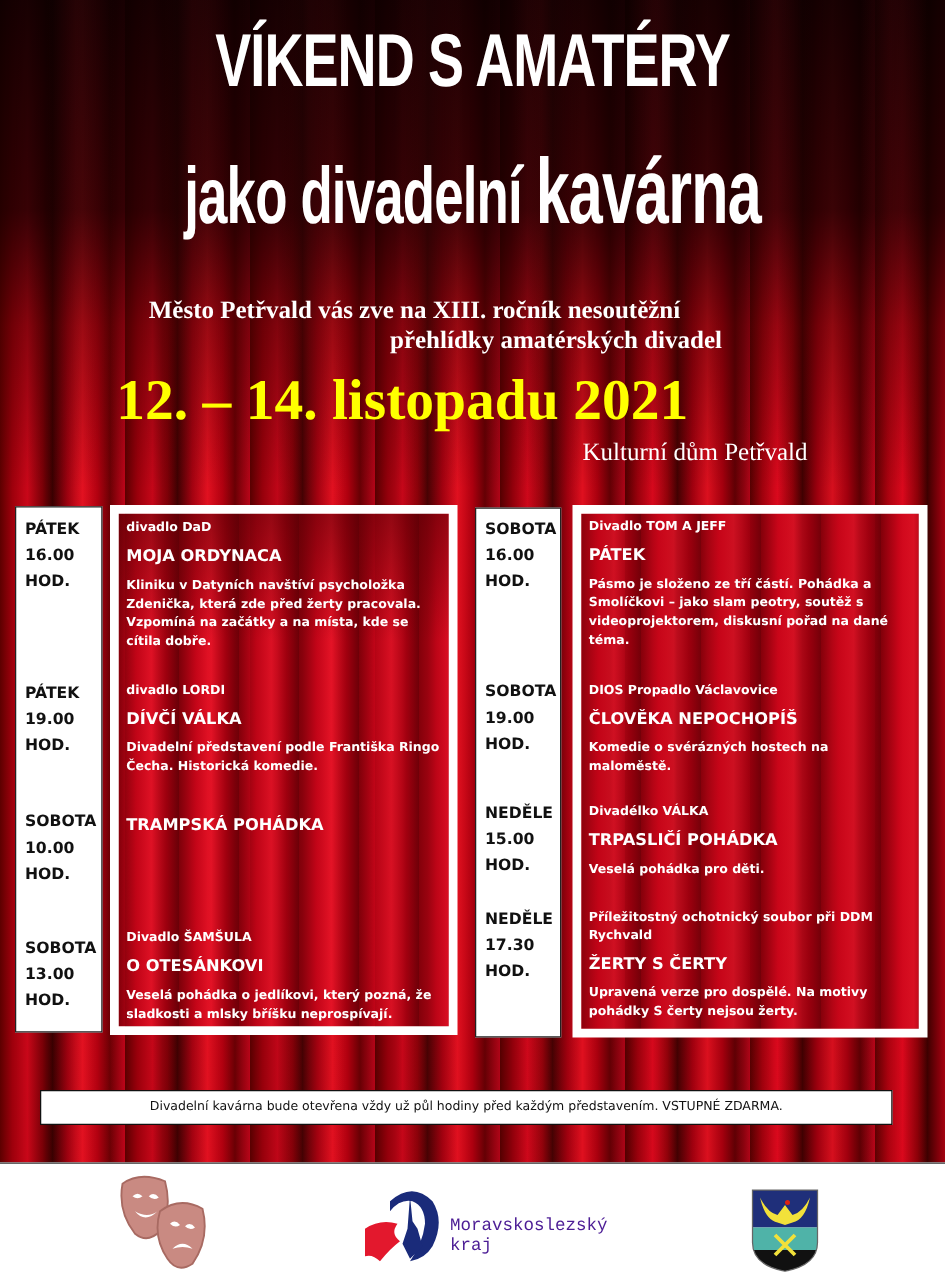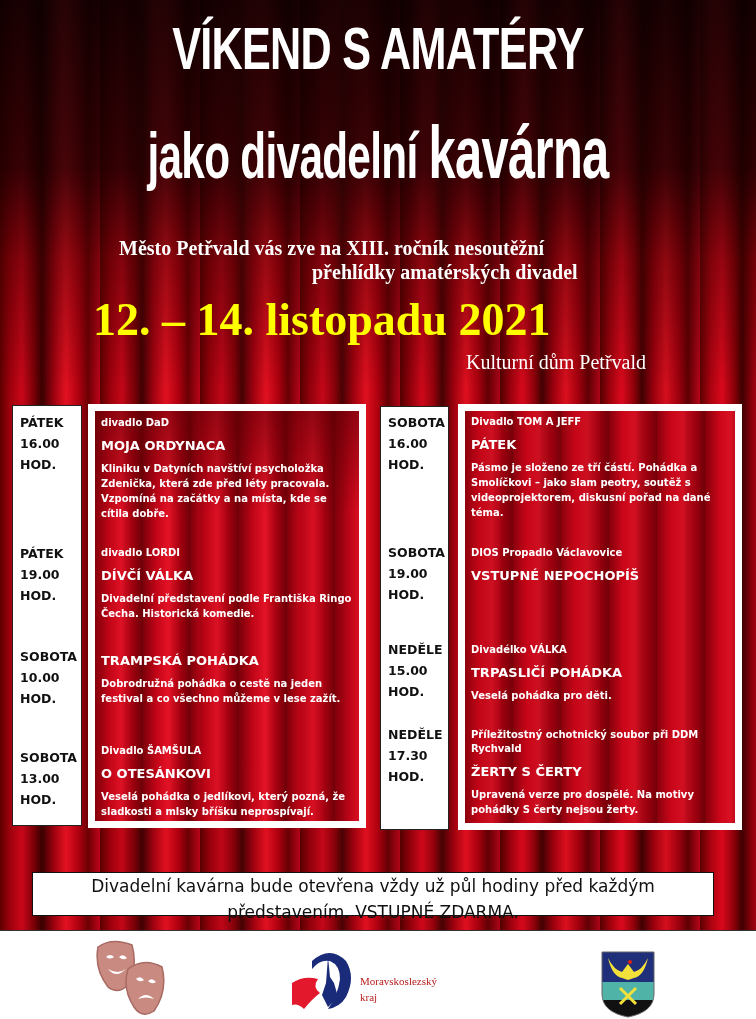--- a/index.html
+++ b/index.html
@@ -69,30 +69,30 @@
           rgba(130,0,10,0.9) 0px, rgba(200,5,25,0.85) 14px, rgba(230,20,40,0.8) 26px,
           rgba(160,0,15,0.9) 38px, rgba(110,0,8,0.92) 48px); }
     .prog-box.right { left: 458px; top: 404px; width: 284px; height: 426px; }
 
     .entry { position: absolute; left: 6px; right: 6px; }
     .entry .company { font-size: 10px; font-weight: bold; line-height: 14px; }
     .entry .play { font-size: 13px; font-weight: bold; line-height: 18px; margin-top: 7px; }
     .entry .desc { font-size: 10px; font-weight: bold; line-height: 15px; margin-top: 6px; }
 
     .notice {
-      position: absolute; z-index: 2; left: 32px; top: 872px; width: 682px; height: 44px;
+      position: absolute; z-index: 2; left: 32px; top: 872px; width: 682px; height: 28px;
       background: #fff; border: 1px solid #111; text-align: center;
-      font-family: "DejaVu Sans", sans-serif; font-size: 17px; color: #111; line-height: 26px;
+      font-family: "DejaVu Sans", sans-serif; font-size: 10px; color: #111; line-height: 26px;
       transform-origin: center;
     }
 
     .footer { position: absolute; left: 0; top: 930px; width: 756px; height: 89px; background: #fff; border-top: 1px solid #333; }
     .logo-masks { position: absolute; left: 92px; top: 8px; width: 90px; height: 80px; }
     .logo-msk { position: absolute; left: 290px; top: 16px; width: 200px; height: 70px; }
-    .logo-msk .txt { position: absolute; left: 70px; top: 26px; color: #b91c1c; font-family: Liberation Serif, serif; font-size: 11px; line-height: 16px; }
+    .logo-msk .txt { position: absolute; left: 70px; top: 26px; color: #4c1d95; font-family: Liberation Mono, monospace; font-size: 14px; line-height: 16px; }
     .logo-crest { position: absolute; left: 600px; top: 19px; width: 56px; height: 68px; }
   </style>
 </head>
 <body>
 
 <div class="poster">
 
   <div class="title1">VÍKEND S AMATÉRY</div>
   <div class="title2">
     <span>jako divadelní </span><span class="big">kavárna</span>
@@ -123,30 +123,29 @@
       <div>SOBOTA</div>
       <div>13.00</div>
       <div>HOD.</div>
     </div>
   </div>
 
   <div class="prog-box left">
     <div class="entry" style="top:5px">
       <div class="company">divadlo DaD</div>
       <div class="play">MOJA ORDYNACA</div>
-      <div class="desc">Kliniku v Datyních navštíví psycholožka Zdenička, která zde před léty pracovala. Vzpomíná na začátky a na místa, kde se cítila dobře.</div>
+      <div class="desc">Kliniku v Datyních navštíví psycholožka Zdenička, která zde před žerty pracovala. Vzpomíná na začátky a na místa, kde se cítila dobře.</div>
     </div>
     <div class="entry" style="top:135px">
       <div class="company">divadlo LORDI</div>
       <div class="play">DÍVČÍ VÁLKA</div>
       <div class="desc">Divadelní představení podle Františka Ringo Čecha. Historická komedie.</div>
     </div>
     <div class="entry" style="top:234px">
       <div class="play">TRAMPSKÁ POHÁDKA</div>
-      <div class="desc">Dobrodružná pohádka o cestě na jeden festival a co všechno můžeme v lese zažít.</div>
     </div>
     <div class="entry" style="top:333px">
       <div class="company">Divadlo ŠAMŠULA</div>
       <div class="play">O OTESÁNKOVI</div>
       <div class="desc">Veselá pohádka o jedlíkovi, který pozná, že sladkosti a mlsky bříšku neprospívají.</div>
     </div>
   </div>
 
   <div class="day-col right">
     <div class="slot" style="top:5px">
@@ -172,21 +171,22 @@
   </div>
 
   <div class="prog-box right">
     <div class="entry" style="top:4px">
       <div class="company">Divadlo TOM A JEFF</div>
       <div class="play">PÁTEK</div>
       <div class="desc">Pásmo je složeno ze tří částí. Pohádka a Smolíčkovi – jako slam peotry, soutěž s videoprojektorem, diskusní pořad na dané téma.</div>
     </div>
     <div class="entry" style="top:135px">
       <div class="company">DIOS Propadlo Václavovice</div>
-      <div class="play">VSTUPNÉ NEPOCHOPÍŠ</div>
+      <div class="play">ČLOVĚKA NEPOCHOPÍŠ</div>
+      <div class="desc">Komedie o svérázných hostech na maloměstě.</div>
     </div>
     <div class="entry" style="top:232px">
       <div class="company">Divadélko VÁLKA</div>
       <div class="play">TRPASLIČÍ POHÁDKA</div>
       <div class="desc">Veselá pohádka pro děti.</div>
     </div>
     <div class="entry" style="top:317px">
       <div class="company" style="width:230px">Příležitostný ochotnický soubor při DDM Rychvald</div>
       <div class="play">ŽERTY S ČERTY</div>
       <div class="desc">Upravená verze pro dospělé. Na motivy pohádky S čerty nejsou žerty.</div>

